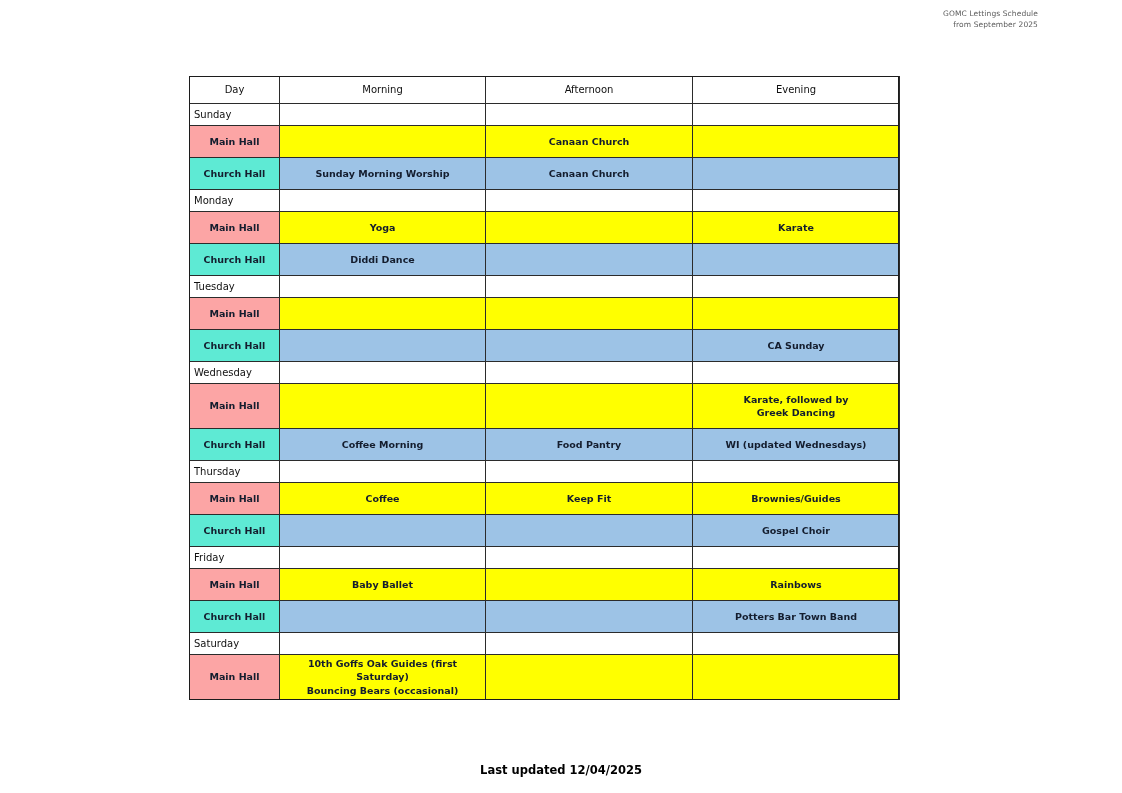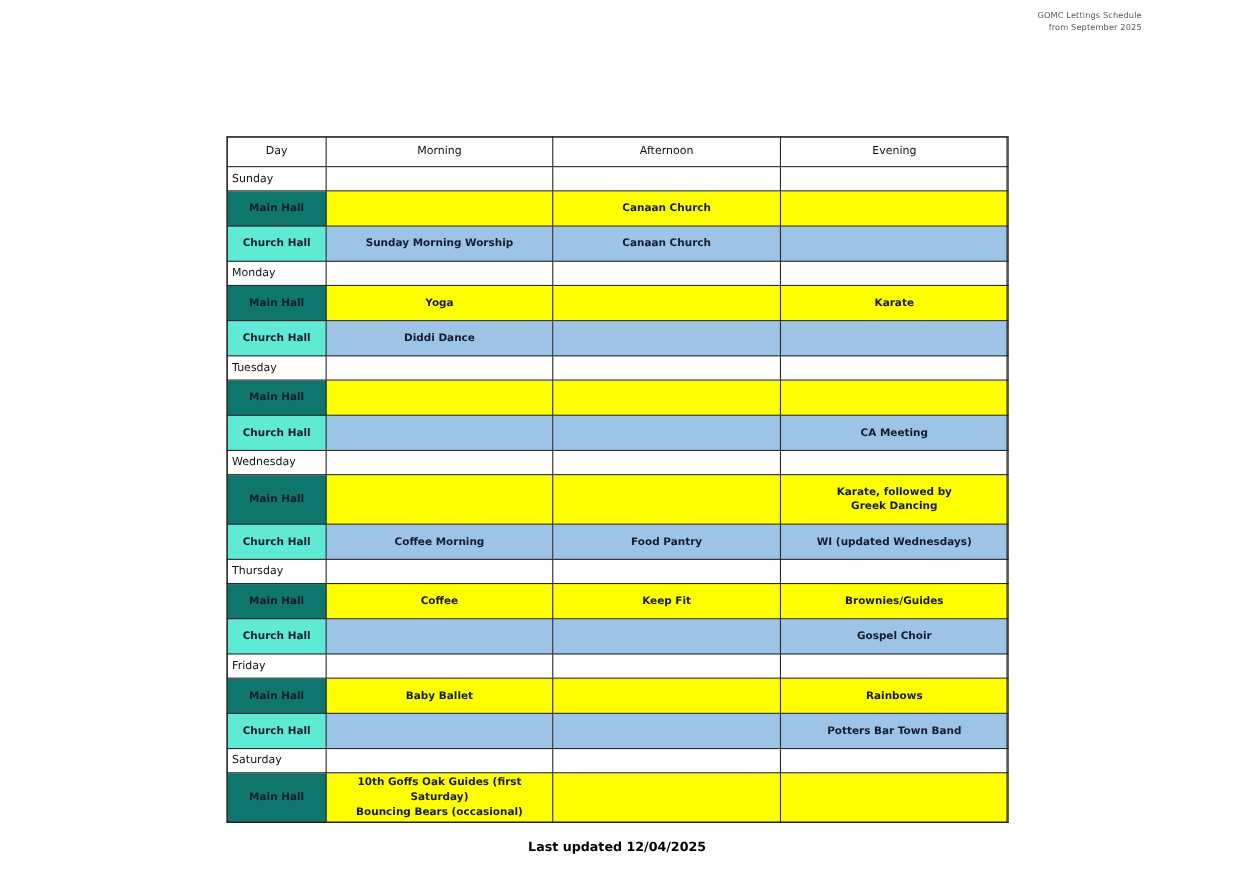--- a/index.html
+++ b/index.html
@@ -26,24 +26,23 @@
     font-family: "DejaVu Sans", sans-serif;
     font-size: 7.5px;
     line-height: 10.5px;
     color: #5a5a5a;
     letter-spacing: 0.1px;
   }
 
   
   #schedule-wrap {
     position: absolute;
-    left: 206px;
+    left: 189px;
     top: 76px;
     width: 684px;
-    margin-top: 48px;
   }
   table.schedule {
     border-collapse: collapse;
     width: 710px;
     table-layout: fixed;
     font-family: "DejaVu Sans", sans-serif;
   }
   table.schedule col.c-day      { width: 90px; }
   table.schedule col.c-morning  { width: 206px; }
   table.schedule col.c-aft      { width: 207px; }
@@ -83,21 +82,21 @@
     color: #101010;
     padding-left: 4px;
   }
 
   
   tr.main-row td {
     background: #ffff00;
     height: 32px;
   }
   tr.main-row td.hall-label {
-    background: #0f766e;
+    background: #fca5a5;
   }
 
   
   tr.church-row td {
     background: #9dc3e6;
     height: 32px;
   }
   tr.church-row td.hall-label {
     background: #5eead4;
   }
@@ -210,21 +209,21 @@
     <tr class="main-row">
       <td class="hall-label">Main Hall</td>
       <td></td>
       <td></td>
       <td></td>
     </tr>
     <tr class="church-row">
       <td class="hall-label">Church Hall</td>
       <td></td>
       <td></td>
-      <td>CA Meeting</td>
+      <td>CA Sunday</td>
     </tr>
 
     <tr class="day-row">
       <td class="day-name">Wednesday</td>
       <td></td>
       <td></td>
       <td></td>
     </tr>
     <tr class="main-row tall">
       <td class="hall-label">Main Hall</td>

